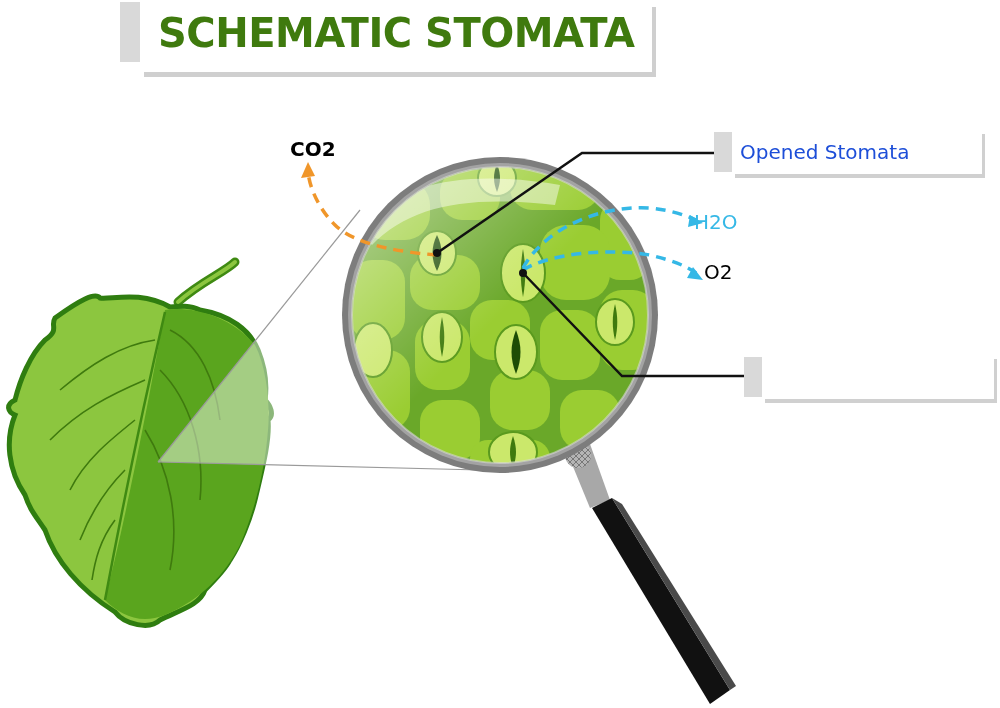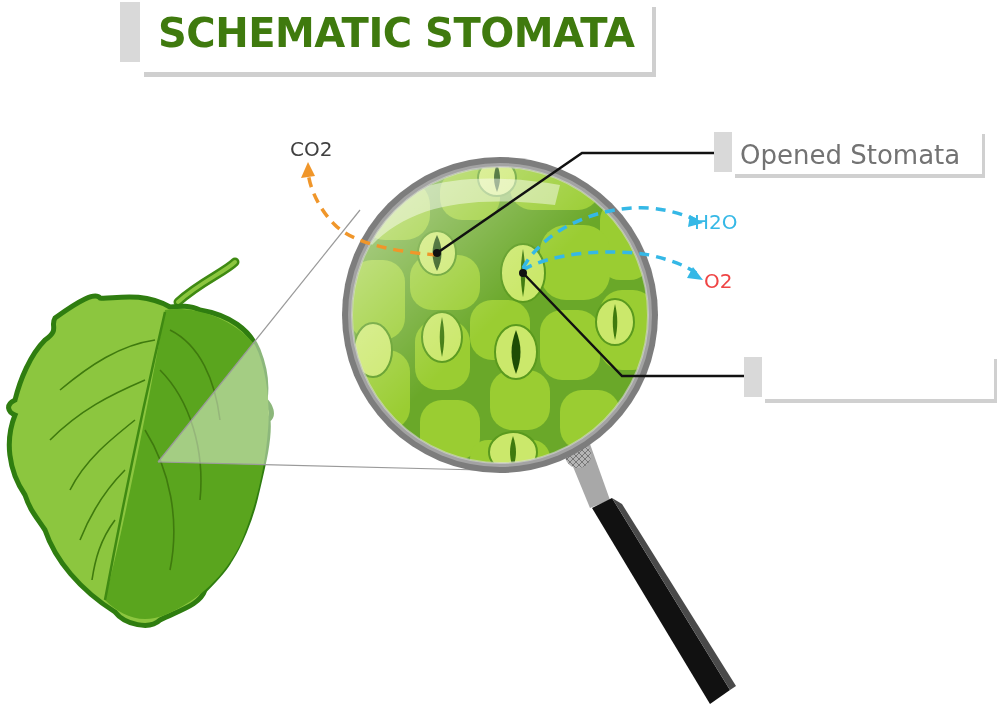--- a/index.html
+++ b/index.html
@@ -3,21 +3,21 @@
 <meta charset="utf-8">
 <style>
   html, body { margin: 0; padding: 0; background: #ffffff; }
   body { width: 1000px; height: 708px; position: relative; overflow: hidden; font-family: "DejaVu Sans", sans-serif; }
   #stage { position: absolute; left: 0; top: 0; width: 1000px; height: 708px; }
   .title-box { position: absolute; left: 140px; top: 2px; width: 512px; height: 70px; background: #fff; box-shadow: 4px 5px 0 #cfcfcf; }
   .title-tab { position: absolute; left: 120px; top: 2px; width: 20px; height: 60px; background: #d9d9d9; }
   .title-text { position: absolute; left: 158px; top: 10px; font-family: "DejaVu Sans", sans-serif; font-weight: bold; font-size: 40px; letter-spacing: -0.5px; color: #3f7a0e; white-space: nowrap; }
   .label-box { position: absolute; background: #fff; box-shadow: 3px 4px 0 #d0d0d0; }
   .label-tab { position: absolute; width: 18px; background: #d9d9d9; }
-  .label-text { position: absolute; font-family: "DejaVu Sans", sans-serif; font-size: 26px; color: #737373; white-space: nowrap; }
+  .label-text { position: absolute; font-family: "DejaVu Sans", sans-serif; font-size: 20px; color: #1d4ed8; white-space: nowrap; }
   .gas { position: absolute; font-family: "DejaVu Sans", sans-serif; font-size: 20px; }
 </style>
 </head>
 <body>
 
 <div id="stage">
 
   <div class="title-tab"></div>
   <div class="title-box"></div>
   <div class="title-text">SCHEMATIC STOMATA</div>
@@ -146,23 +146,23 @@
     <g>
       <polyline points="437,253 582,153 716,153" stroke="#111" stroke-width="2.5" fill="none"></polyline>
       <circle cx="437" cy="253" r="4" fill="#111"></circle>
     </g>
     <g>
       <polyline points="523,273 622,376 745,376" stroke="#111" stroke-width="2.5" fill="none"></polyline>
       <circle cx="523" cy="273" r="4" fill="#111"></circle>
     </g>
   </svg>
 
-  <div class="gas" style="left:290px;top:137px;color:#404040;">CO2</div>
+  <div class="gas" style="left:290px;top:137px;color:#000000;font-weight:bold;">CO2</div>
   <div class="gas" style="left:694px;top:210px;color:#35b8e6;">H2O</div>
-  <div class="gas" style="left:704px;top:269px;color:#ef4444;">O2</div>
+  <div class="gas" style="left:704px;top:260px;color:#000000;">O2</div>
 
   <div class="label-tab" style="left:714px;top:132px;height:40px;"></div>
   <div class="label-box" style="left:732px;top:130px;width:250px;height:44px;"></div>
   <div class="label-text" style="left:740px;top:140px;">Opened Stomata</div>
 
   <div class="label-tab" style="left:744px;top:357px;height:40px;"></div>
   <div class="label-box" style="left:762px;top:355px;width:232px;height:44px;"></div>
 
 </div>
 

